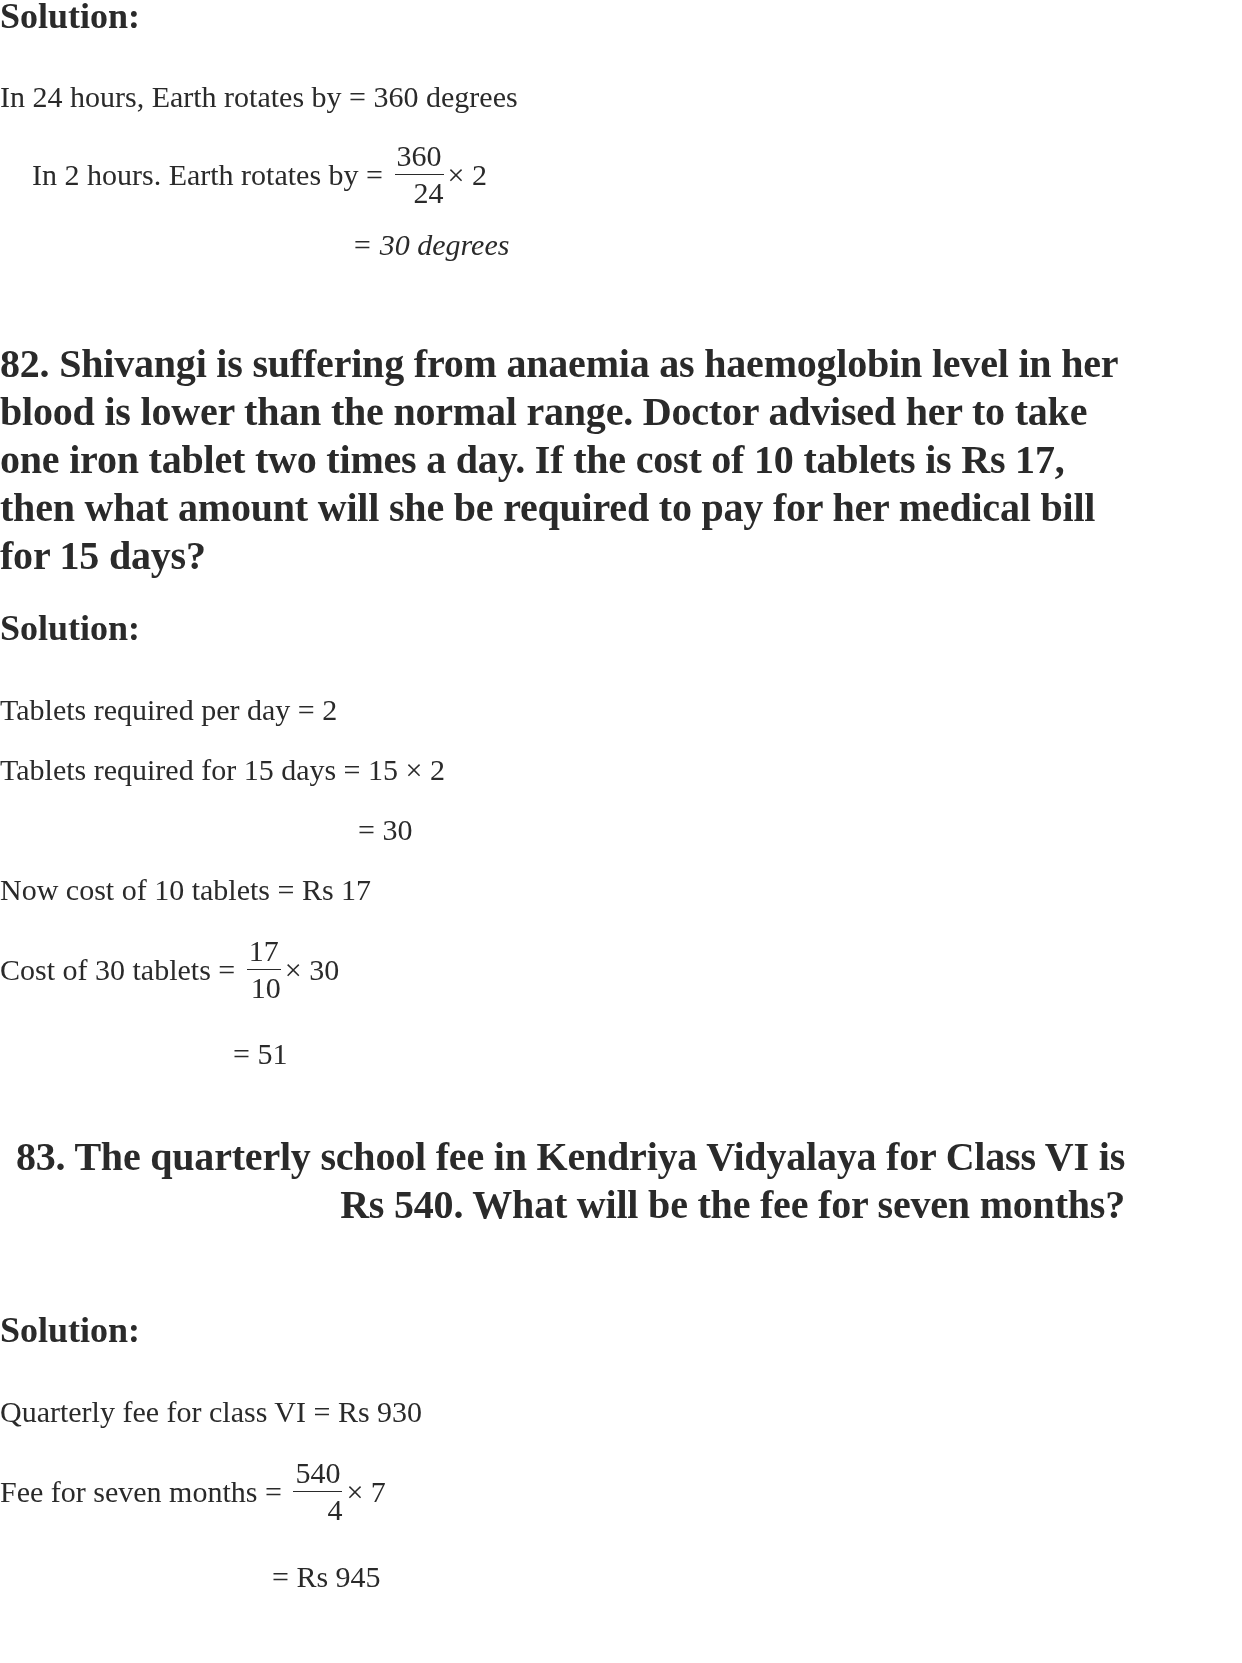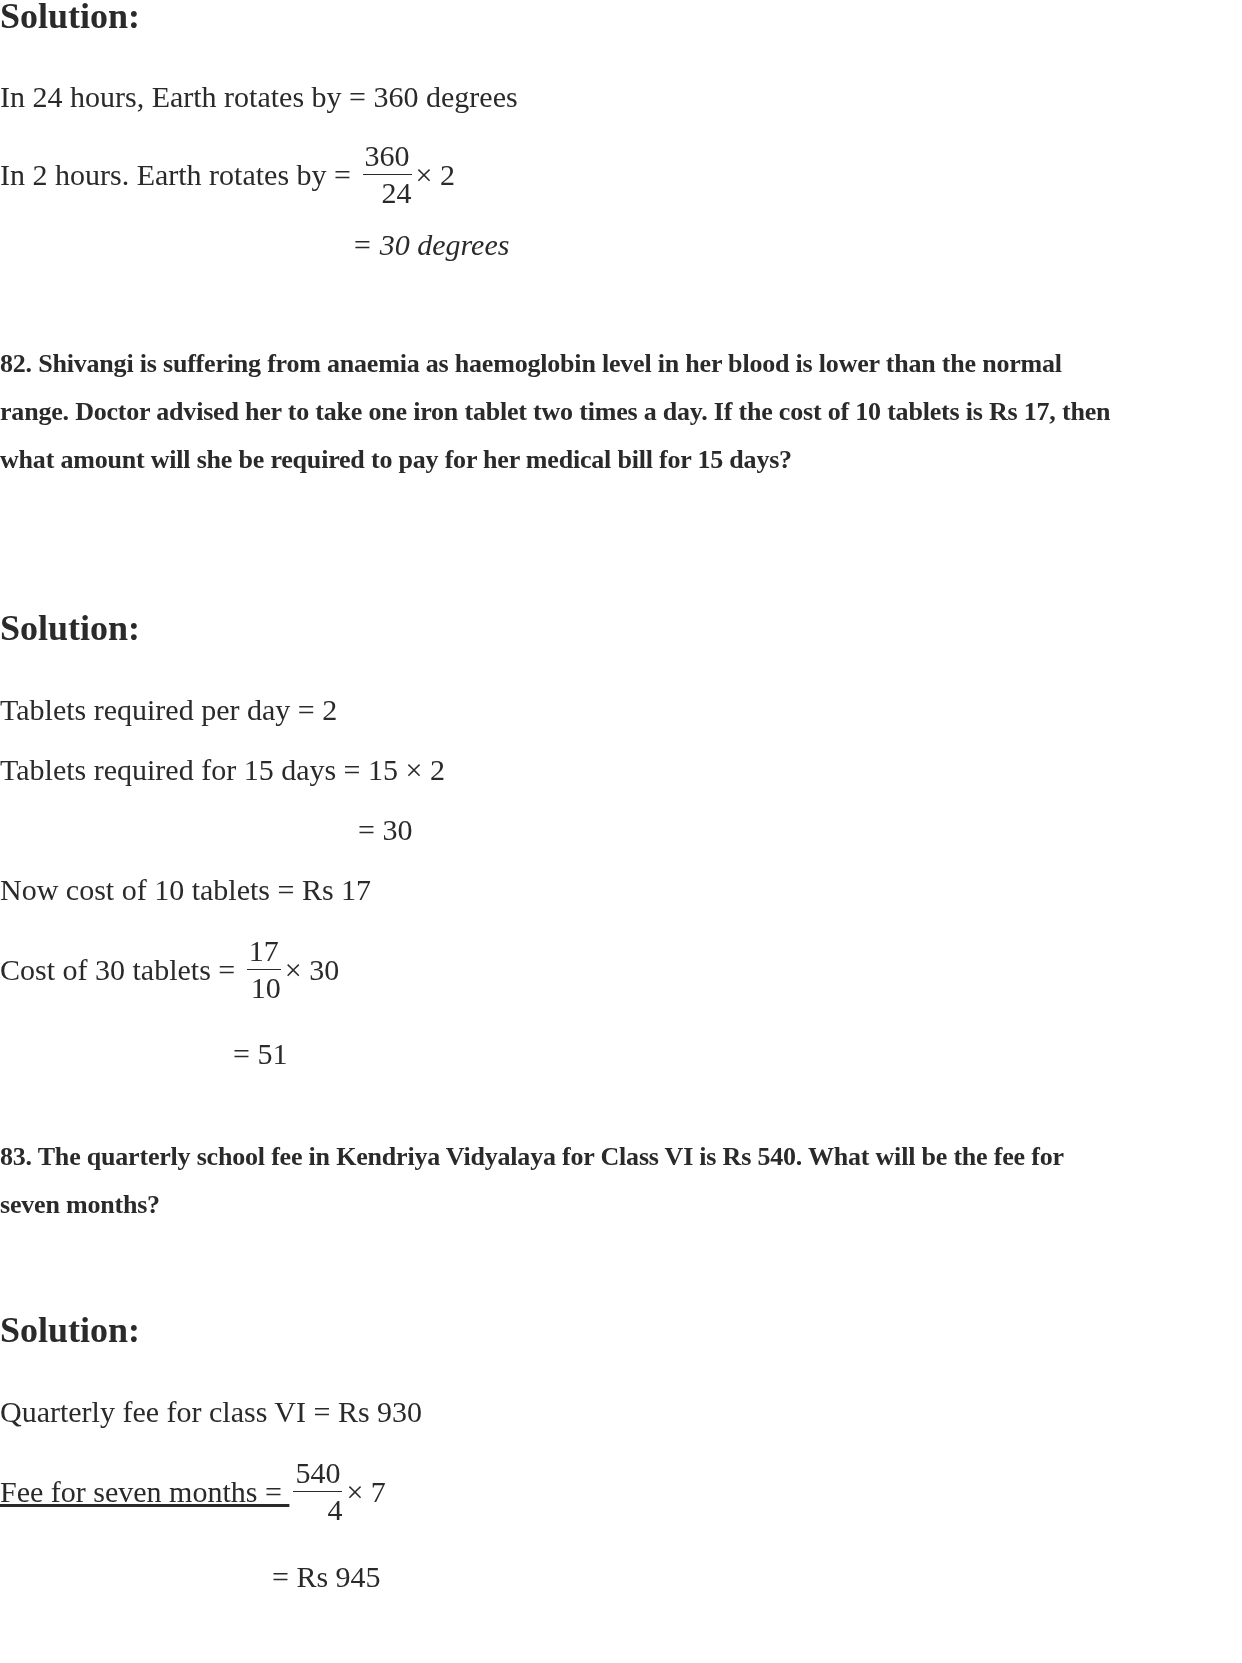--- a/index.html
+++ b/index.html
@@ -4,32 +4,32 @@
 <style>
   html, body { margin: 0; padding: 0; background: #ffffff; }
   body {
     width: 1242px; height: 1663px; position: relative; overflow: hidden;
     font-family: "Liberation Serif", "DejaVu Serif", serif;
     color: #2a2a2a;
   }
   .abs { position: absolute; white-space: nowrap; }
   .heading { font-weight: bold; font-size: 36px; line-height: 40px; }
   .line { font-size: 30px; line-height: 34px; margin-top: 20px; }
-  .question { font-weight: bold; font-size: 26px; line-height: 48px; white-space: normal; width: 1125px; letter-spacing: -0.2px; }
+  .question { font-weight: bold; font-size: 40px; line-height: 48px; white-space: normal; width: 1125px; letter-spacing: -0.2px; }
   .frac { display: inline-block; vertical-align: middle; text-align: right; margin: 0 4px; }
   .frac .num { display: block; border-bottom: 1.5px solid #2a2a2a; padding: 0 2px 2px; line-height: 32px; }
   .frac .den { display: block; padding-top: 2px; line-height: 32px; }
   .eq-row { display: flex; align-items: center; }
 </style>
 </head>
 <body>
 
 <div class="abs heading" style="left:0; top:-4px;">Solution:</div>
 <div class="abs line" style="left:0; top:60px;">In 24 hours, Earth rotates by = 360 degrees</div>
-<div class="abs line eq-row" style="left:0; top:120px;">
+<div class="abs line eq-row" style="left:0; top:120px;padding-left:32px;">
   <span style="white-space:pre;">In 2 hours. Earth rotates by = </span>
   <span class="frac">
     <span class="num">360</span>
     <span class="den">24</span>
   </span>
   <span>× 2</span>
 </div>
 <div class="abs line" style="left:352px; top:208px;font-style:italic;">= 30 degrees</div>
 
 <div class="abs question" style="left:0; top:340px;">82. Shivangi is suffering from anaemia as haemoglobin level in her blood is lower than the normal range. Doctor advised her to take one iron tablet two times a day. If the cost of 10 tablets is Rs 17, then what amount will she be required to pay for her medical bill for 15 days?</div>
@@ -41,24 +41,24 @@
 <div class="abs line eq-row" style="left:0; top:915px;">
   <span style="white-space:pre;">Cost of 30 tablets = </span>
   <span class="frac">
     <span class="num">17</span>
     <span class="den">10</span>
   </span>
   <span>× 30</span>
 </div>
 <div class="abs line" style="left:233px; top:1017px;text-align:center;">= 51</div>
 
-<div class="abs question" style="left:0; top:1133px;">83. The quarterly school fee in Kendriya Vidyalaya for Class VI is Rs 540. What will be the fee for seven months?</div>
+<div class="abs question" style="left:0; top:1133px;text-align:right;">83. The quarterly school fee in Kendriya Vidyalaya for Class VI is Rs 540. What will be the fee for seven months?</div>
 <div class="abs heading" style="left:0; top:1310px;">Solution:</div>
 <div class="abs line" style="left:0; top:1375px;">Quarterly fee for class VI = Rs 930</div>
 <div class="abs line eq-row" style="left:0; top:1437px;">
-  <span style="white-space:pre;text-decoration:underline;">Fee for seven months = </span>
+  <span style="white-space:pre;">Fee for seven months = </span>
   <span class="frac">
     <span class="num">540</span>
     <span class="den">4</span>
   </span>
   <span>× 7</span>
 </div>
 <div class="abs line" style="left:272px; top:1540px;">= Rs 945</div>
 
 </body></html>

